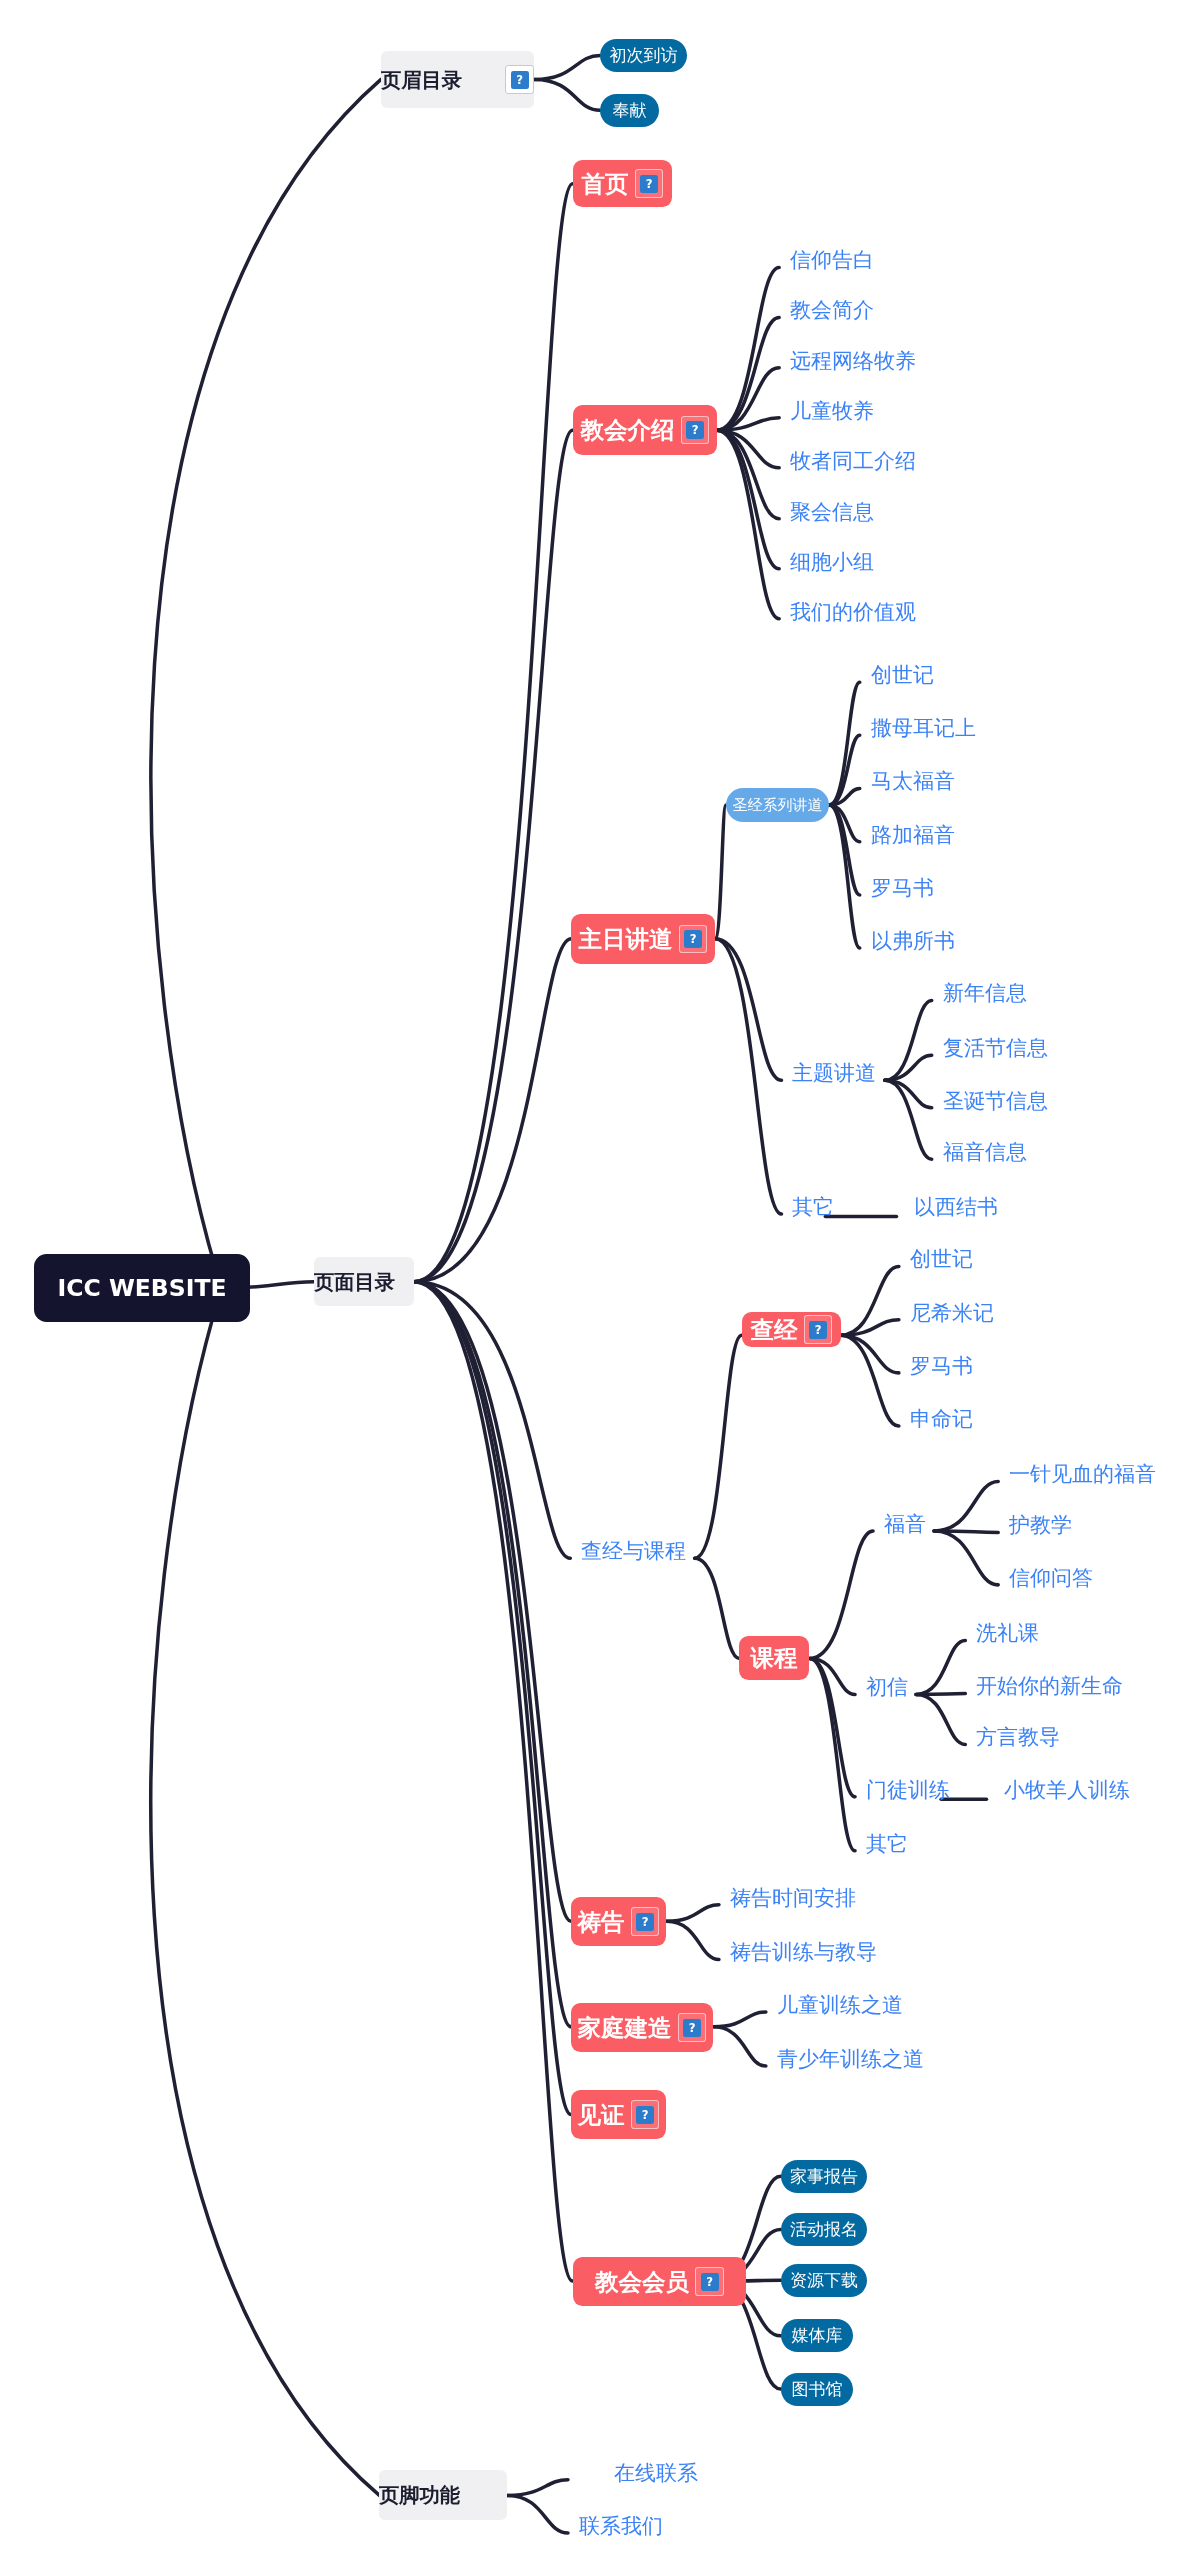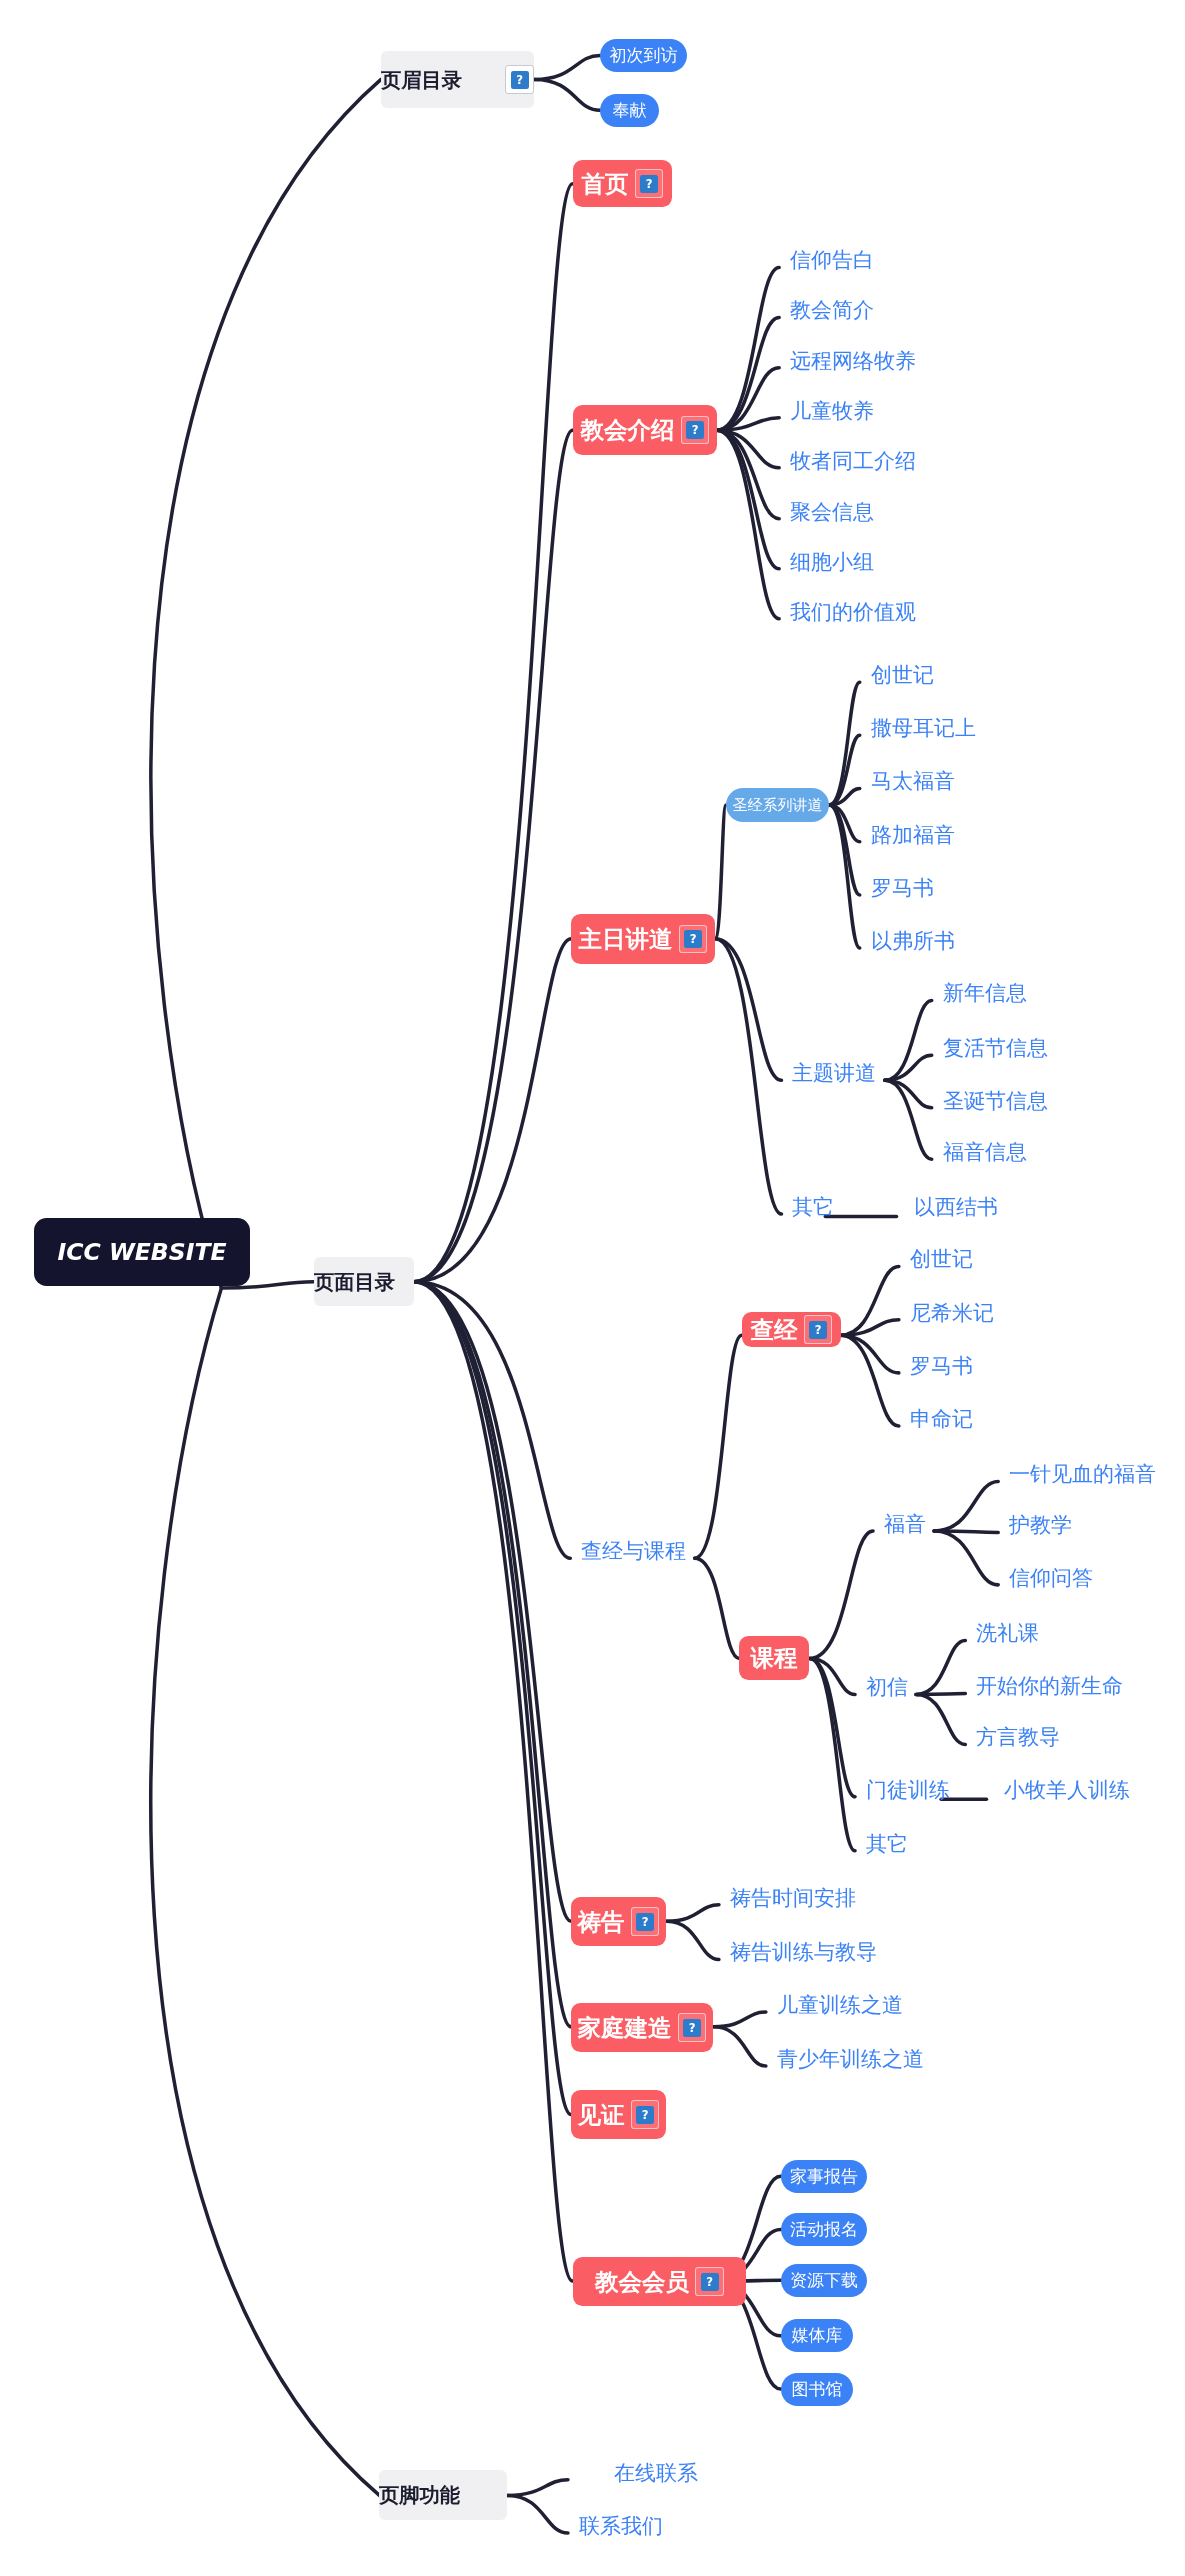--- a/index.html
+++ b/index.html
@@ -4,21 +4,21 @@
 <style>
   html,body{margin:0;padding:0;background:#ffffff;}
   #stage{position:relative;width:1186px;height:2576px;background:#ffffff;overflow:hidden;
          font-family:"DejaVu Sans",sans-serif;}
   #edges{position:absolute;left:0;top:0;}
   .node{position:absolute;box-sizing:border-box;display:flex;align-items:center;
         justify-content:center;gap:6.3px;white-space:nowrap;z-index:2;}
   .node.root{background:#14142e;color:#ffffff;border-radius:12.5px;font-weight:bold;font-size:23.5px;}
   .node.section{background:#f0f0f3;color:#1d1d30;border-radius:6px;font-weight:bold;font-size:20.3px;justify-content:space-between;}
   .node.topic{background:#fb5d64;color:#ffffff;border-radius:9.4px;font-weight:bold;font-size:23.5px;}
-  .node.pill{background:#3b82f6;color:#ffffff;border-radius:781px;font-size:17px;}
+  .node.pill{background:#0369a1;color:#ffffff;border-radius:781px;font-size:17px;}
   .node.pill-sm{background:#66a9e9;color:#ffffff;border-radius:781px;font-size:15px;}
   .node.text{color:#3b82f6;font-size:21px;justify-content:flex-start;height:28px;line-height:28px;}
   .badge{width:26.6px;height:26.6px;flex:0 0 26.6px;border:1.6px solid rgba(255,255,255,0.55);
          background:rgba(255,255,255,0.12);border-radius:3.1px;display:flex;
          align-items:center;justify-content:center;}
   .section .badge{border-color:#c8c8d2;background:#ffffff;}
   .badge .q{width:18px;height:18px;background:#2d7ccc;color:#ffffff;border-radius:2.3px;
             font-size:11.7px;font-weight:bold;display:flex;align-items:center;justify-content:center;
             font-family:"DejaVu Sans",sans-serif;}
 </style>
@@ -84,21 +84,21 @@
       <path d="M 912 2591 C 953.54 2591, 953.54 2572, 979 2572" fill="none" stroke="#202034" stroke-width="4.5" stroke-linecap="round"></path>
       <path d="M 912 2591 C 953.54 2591, 953.54 2641, 979 2641" fill="none" stroke="#202034" stroke-width="4.5" stroke-linecap="round"></path>
       <path d="M 916 2916 C 966.84 2916, 966.84 2782, 998 2782" fill="none" stroke="#202034" stroke-width="4.5" stroke-linecap="round"></path>
       <path d="M 916 2916 C 966.84 2916, 966.84 2850, 998 2850" fill="none" stroke="#202034" stroke-width="4.5" stroke-linecap="round"></path>
       <path d="M 916 2916 C 966.84 2916, 966.84 2915, 998 2915" fill="none" stroke="#202034" stroke-width="4.5" stroke-linecap="round"></path>
       <path d="M 916 2916 C 966.84 2916, 966.84 2986, 998 2986" fill="none" stroke="#202034" stroke-width="4.5" stroke-linecap="round"></path>
       <path d="M 916 2916 C 966.84 2916, 966.84 3054, 998 3054" fill="none" stroke="#202034" stroke-width="4.5" stroke-linecap="round"></path>
       <path d="M 648 3190 C 696.36 3190, 696.36 3170, 726 3170" fill="none" stroke="#202034" stroke-width="4.5" stroke-linecap="round"></path>
       <path d="M 648 3190 C 696.36 3190, 696.36 3238, 726 3238" fill="none" stroke="#202034" stroke-width="4.5" stroke-linecap="round"></path>
     </svg>
-<div class="node root" style="left: 34px; top: 1218px; width: 216px; height: 68px; font-style: italic;">
+<div class="node root" style="left: 34px; top: 1254px; width: 216px; height: 68px;">
       <span>ICC WEBSITE</span>
     </div>
     <div class="node section" style="left: 381px; top: 51px; width: 153px; height: 57px;">
       <span>页眉目录</span>
       <span class="badge">
         <span class="q">?</span>
       </span>
     </div>
     <div class="node section" style="left: 314px; top: 1257px; width: 100px; height: 49px;">
       <span>页面目录</span>

